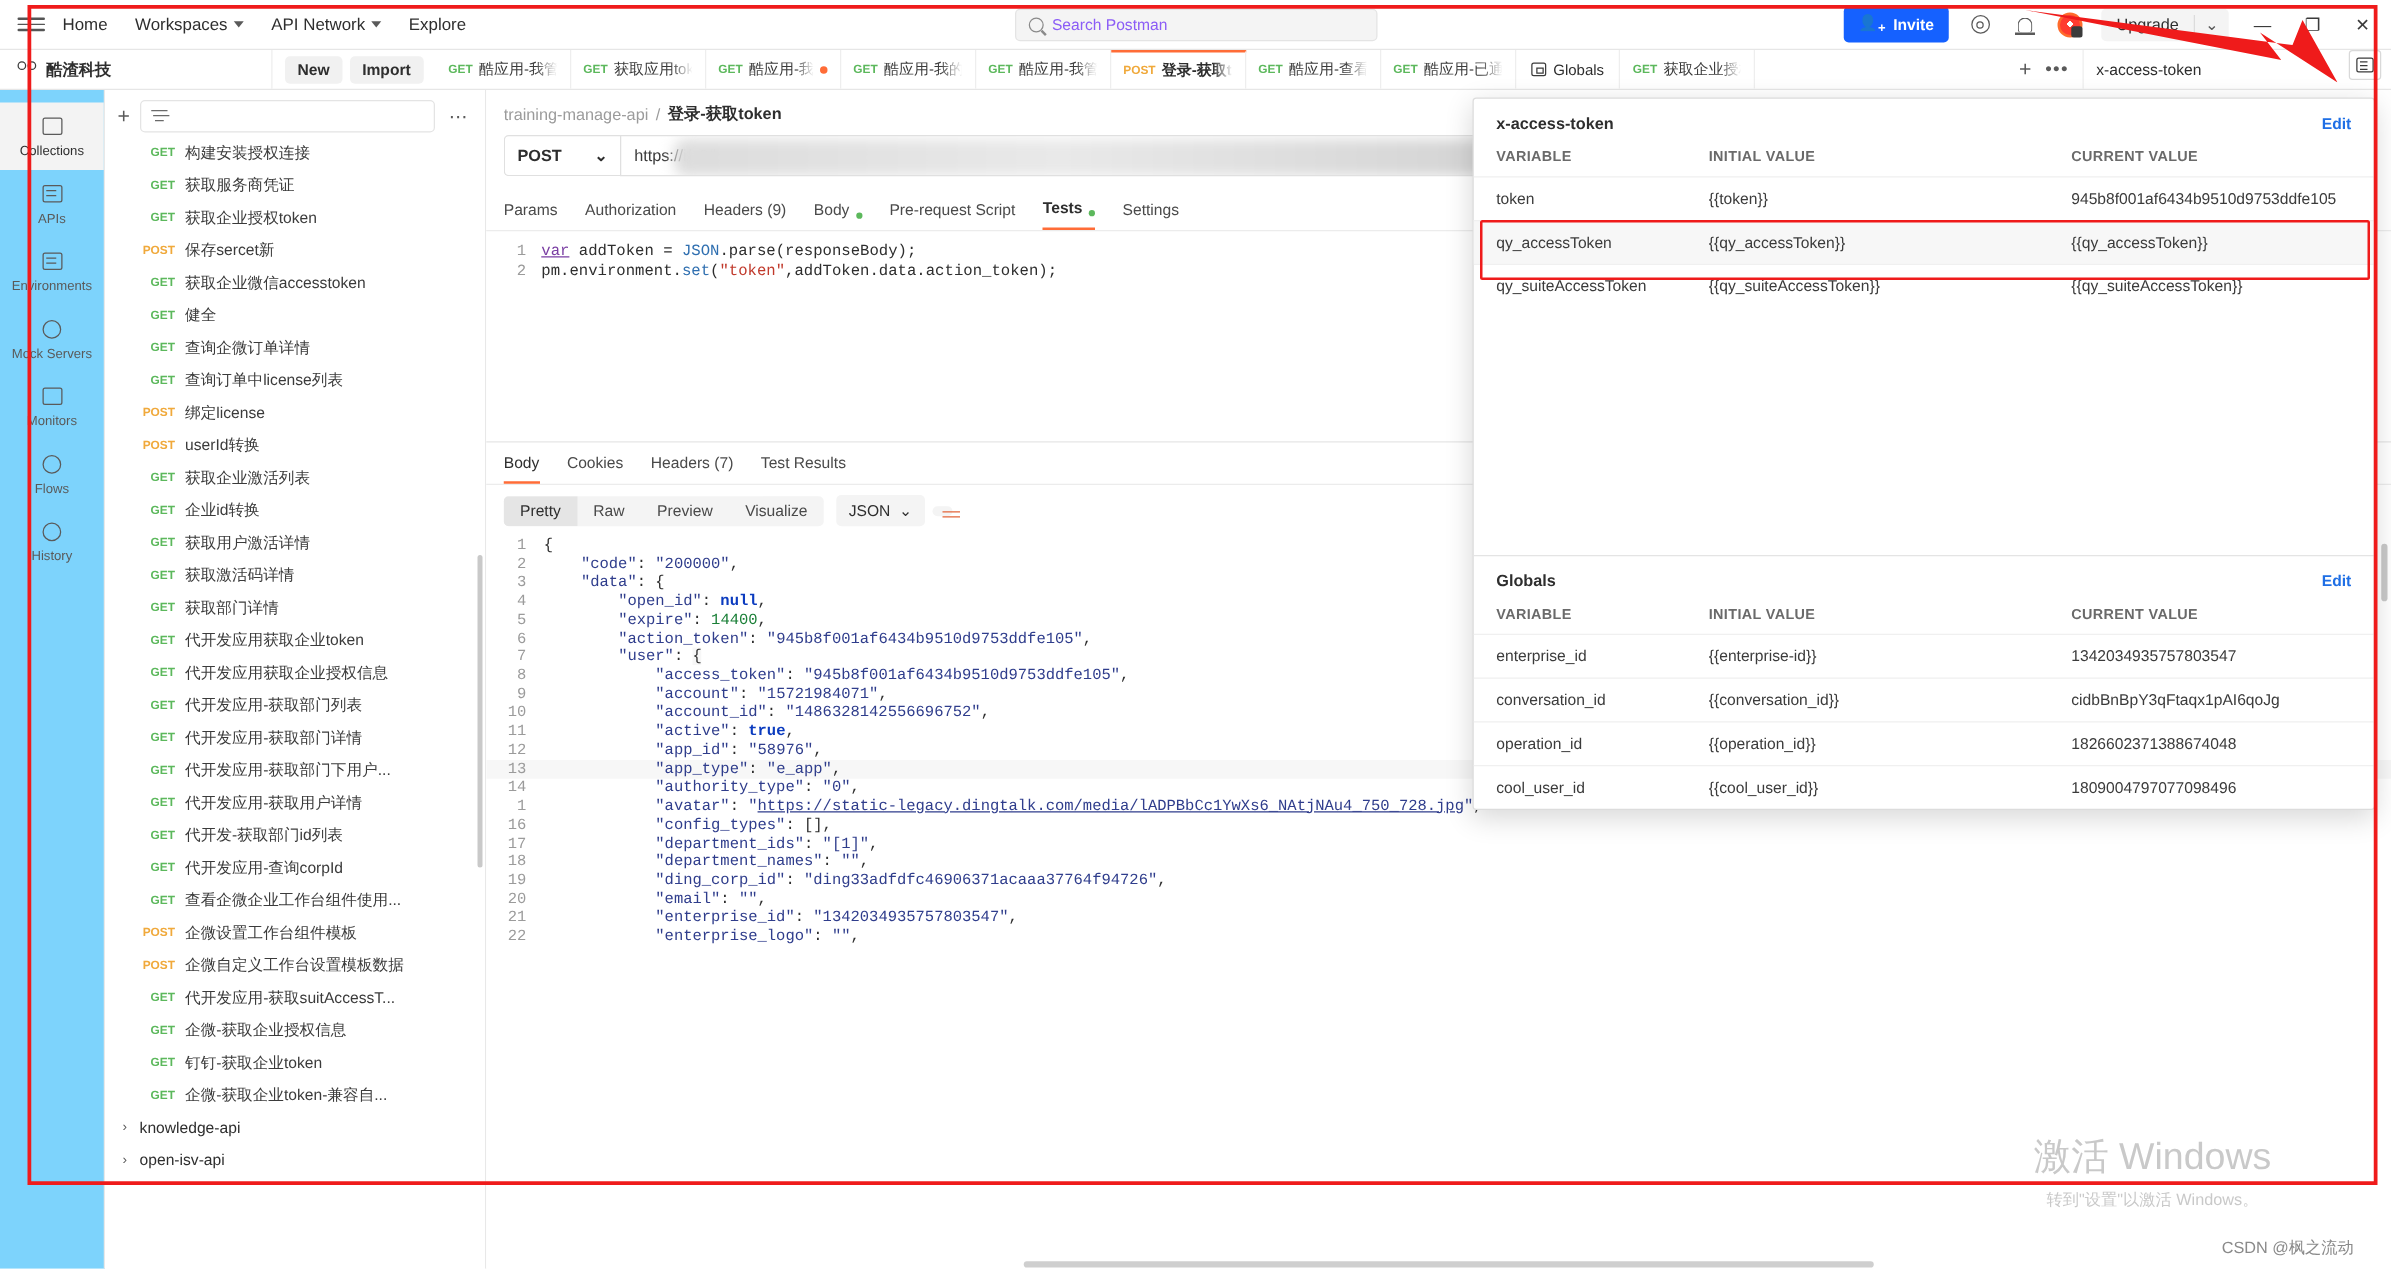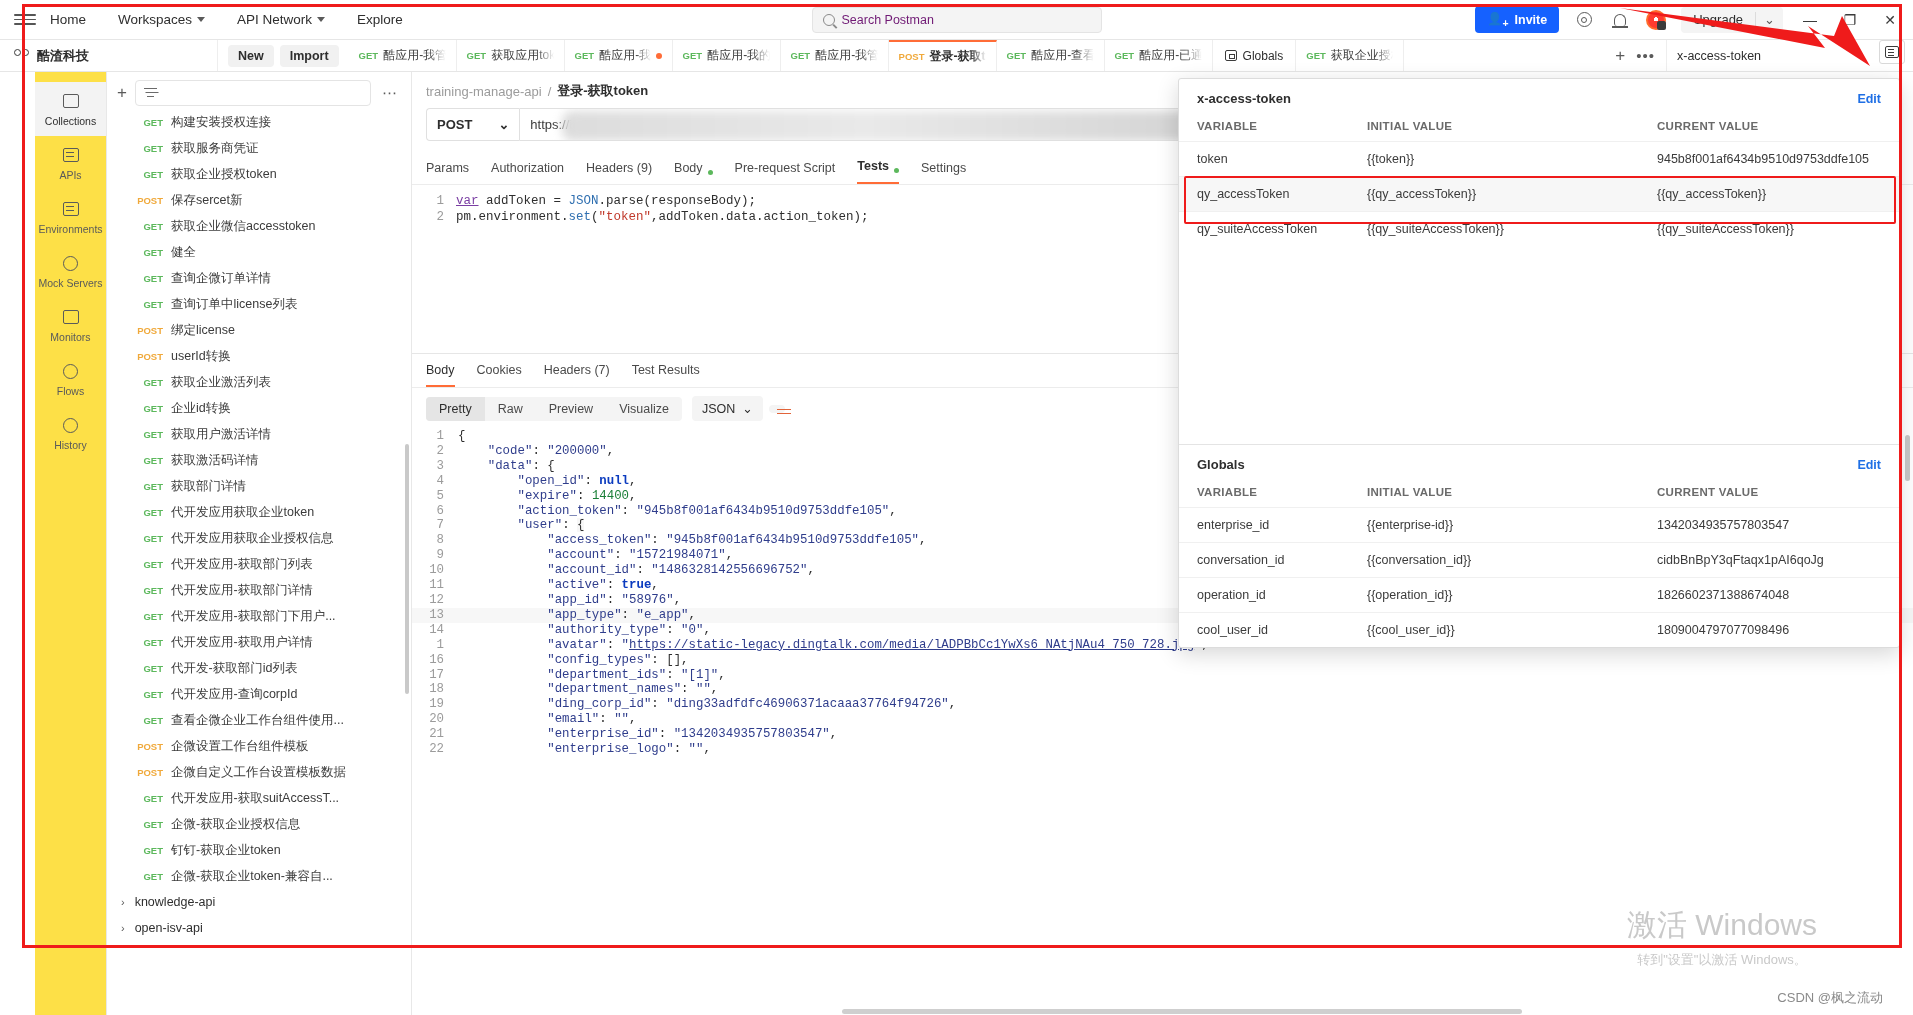--- a/index.html
+++ b/index.html
@@ -15,27 +15,27 @@
   }
   
   .topbar{
     height:40px; display:flex; align-items:center;
     border-bottom:1px solid #e6e6e6; background:#fff;
     padding:0 10px 0 14px; position:relative; z-index:5;
   }
   .hamburger{ width:22px; height:22px; display:flex; flex-direction:column;
     justify-content:center; gap:3px; cursor:pointer; margin-right:14px;}
   .hamburger span{display:block;height:1.5px;background:#555;border-radius:1px;}
-  .topnav{ display:flex; align-items:center; gap:32px; font-size:13.5px; color:#2e2e2e;}
+  .topnav{ display:flex; align-items:center; gap:22px; font-size:13.5px; color:#2e2e2e;}
   .topnav .item{ display:flex;align-items:center;gap:5px;cursor:pointer;}
   .caret{ width:0;height:0;border-left:4px solid transparent;border-right:4px solid transparent;
     border-top:5px solid #5a5a5a; display:inline-block;}
   .search-wrap{ position:absolute; left:50%; transform:translateX(-50%);
     width:290px; height:26px; background:#f4f4f4; border:1px solid #e4e4e4; border-radius:4px;
-    display:flex;align-items:center; gap:7px; padding:0 10px; color:#701a75; font-size:12.5px;}
+    display:flex;align-items:center; gap:7px; padding:0 10px; color:#8b5cf6; font-size:12.5px;}
   .mag{width:12px;height:12px;border:1.6px solid #8a8a8a;border-radius:50%;position:relative;flex:none;}
   .mag:after{content:"";position:absolute;width:1.6px;height:5px;background:#8a8a8a;
     right:-2px;bottom:-4px;transform:rotate(-45deg);}
   .top-right{ margin-left:auto; display:flex; align-items:center; gap:14px;}
   .invite-btn{ background:#1561ff; color:#fff; font-size:12.5px; border-radius:4px;
     padding:5px 12px; display:flex;align-items:center;gap:6px;cursor:pointer;font-weight:600;}
   .icon-btn{ width:22px;height:22px;display:flex;align-items:center;justify-content:center;cursor:pointer;}
   .gear{width:15px;height:15px;border:1.6px solid #5a5a5a;border-radius:50%;position:relative;}
   .gear:before{content:"";position:absolute;inset:3.5px;border:1.4px solid #5a5a5a;border-radius:50%;}
   .bell{width:12px;height:12px;border:1.6px solid #5a5a5a;border-radius:50% 50% 3px 3px;border-bottom:none;position:relative;}
@@ -85,21 +85,21 @@
   .env-select{display:flex;align-items:center;gap:8px;padding:0 10px;min-width:210px;font-size:12.5px;cursor:pointer;}
   .env-select .nm{flex:1;}
   .eye-btn{width:26px;height:24px;display:flex;align-items:center;justify-content:center;
     border:1px solid #d9d9d9;border-radius:3px;cursor:pointer;margin:0 8px 0 2px;}
   .eye-ic{width:14px;height:12px;border:1.3px solid #3b3b3b;border-radius:2px;position:relative;}
   .eye-ic:before{content:"";position:absolute;left:2px;top:2px;width:6px;height:1.2px;background:#3b3b3b;
     box-shadow:0 3px 0 #3b3b3b,0 6px 0 #3b3b3b;}
 
   
   .main{display:flex;height:943px;}
-  .rail{width:72px;border-right:1px solid #e8e8e8;background:#fde047;padding-top:10px;flex:none;margin-left:35px;}
+  .rail{width:84px;border-right:1px solid #e8e8e8;background:#7dd3fc;padding-top:10px;flex:none;}
   .rail .ri{display:flex;flex-direction:column;align-items:center;gap:4px;padding:9px 0;cursor:pointer;
     font-size:10.5px;color:#5a5a5a;}
   .rail .ri.active{background:#f3f3f3;color:#2e2e2e;}
   .rail .gl{width:20px;height:20px;display:flex;align-items:center;justify-content:center;}
   .box{width:16px;height:14px;border:1.5px solid #5a5a5a;border-radius:2px;}
   .sq2{width:16px;height:14px;border:1.5px solid #5a5a5a;border-radius:2px;position:relative;}
   .sq2:after{content:"";position:absolute;left:2.5px;top:3px;width:8px;height:1.3px;background:#5a5a5a;
     box-shadow:0 4px 0 #5a5a5a;}
   .circ{width:15px;height:15px;border:1.5px solid #5a5a5a;border-radius:50%;}
 

